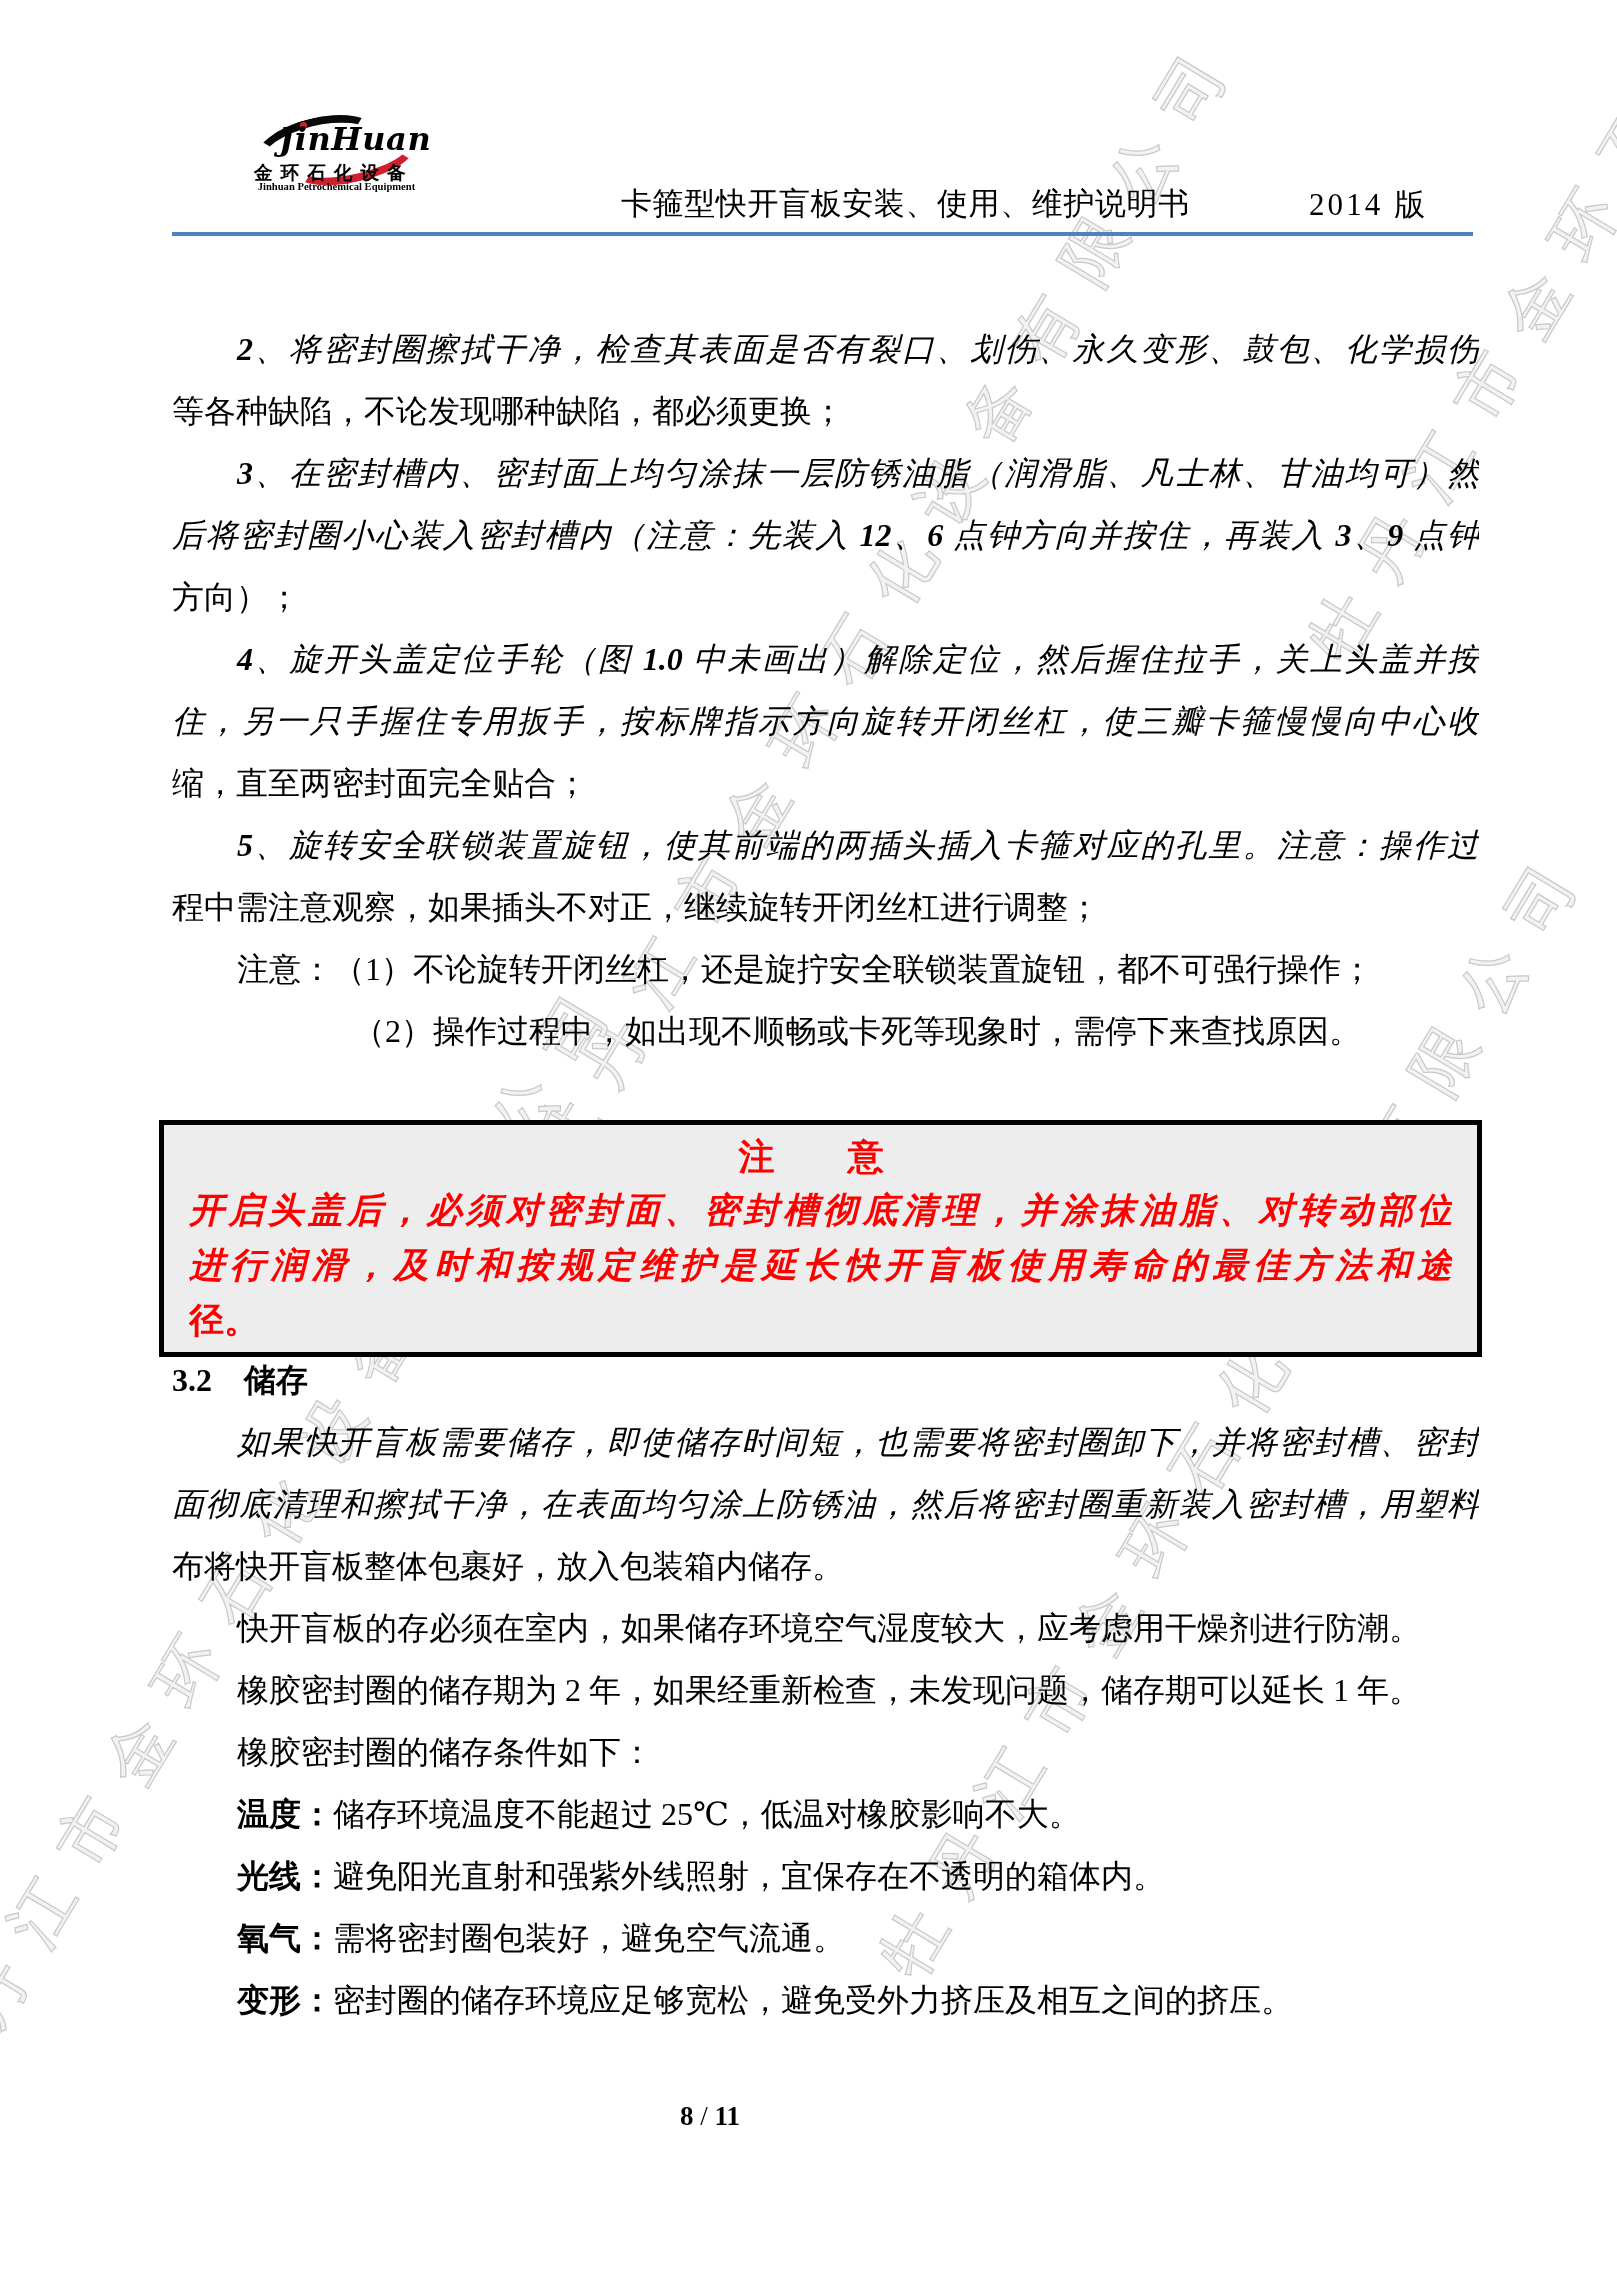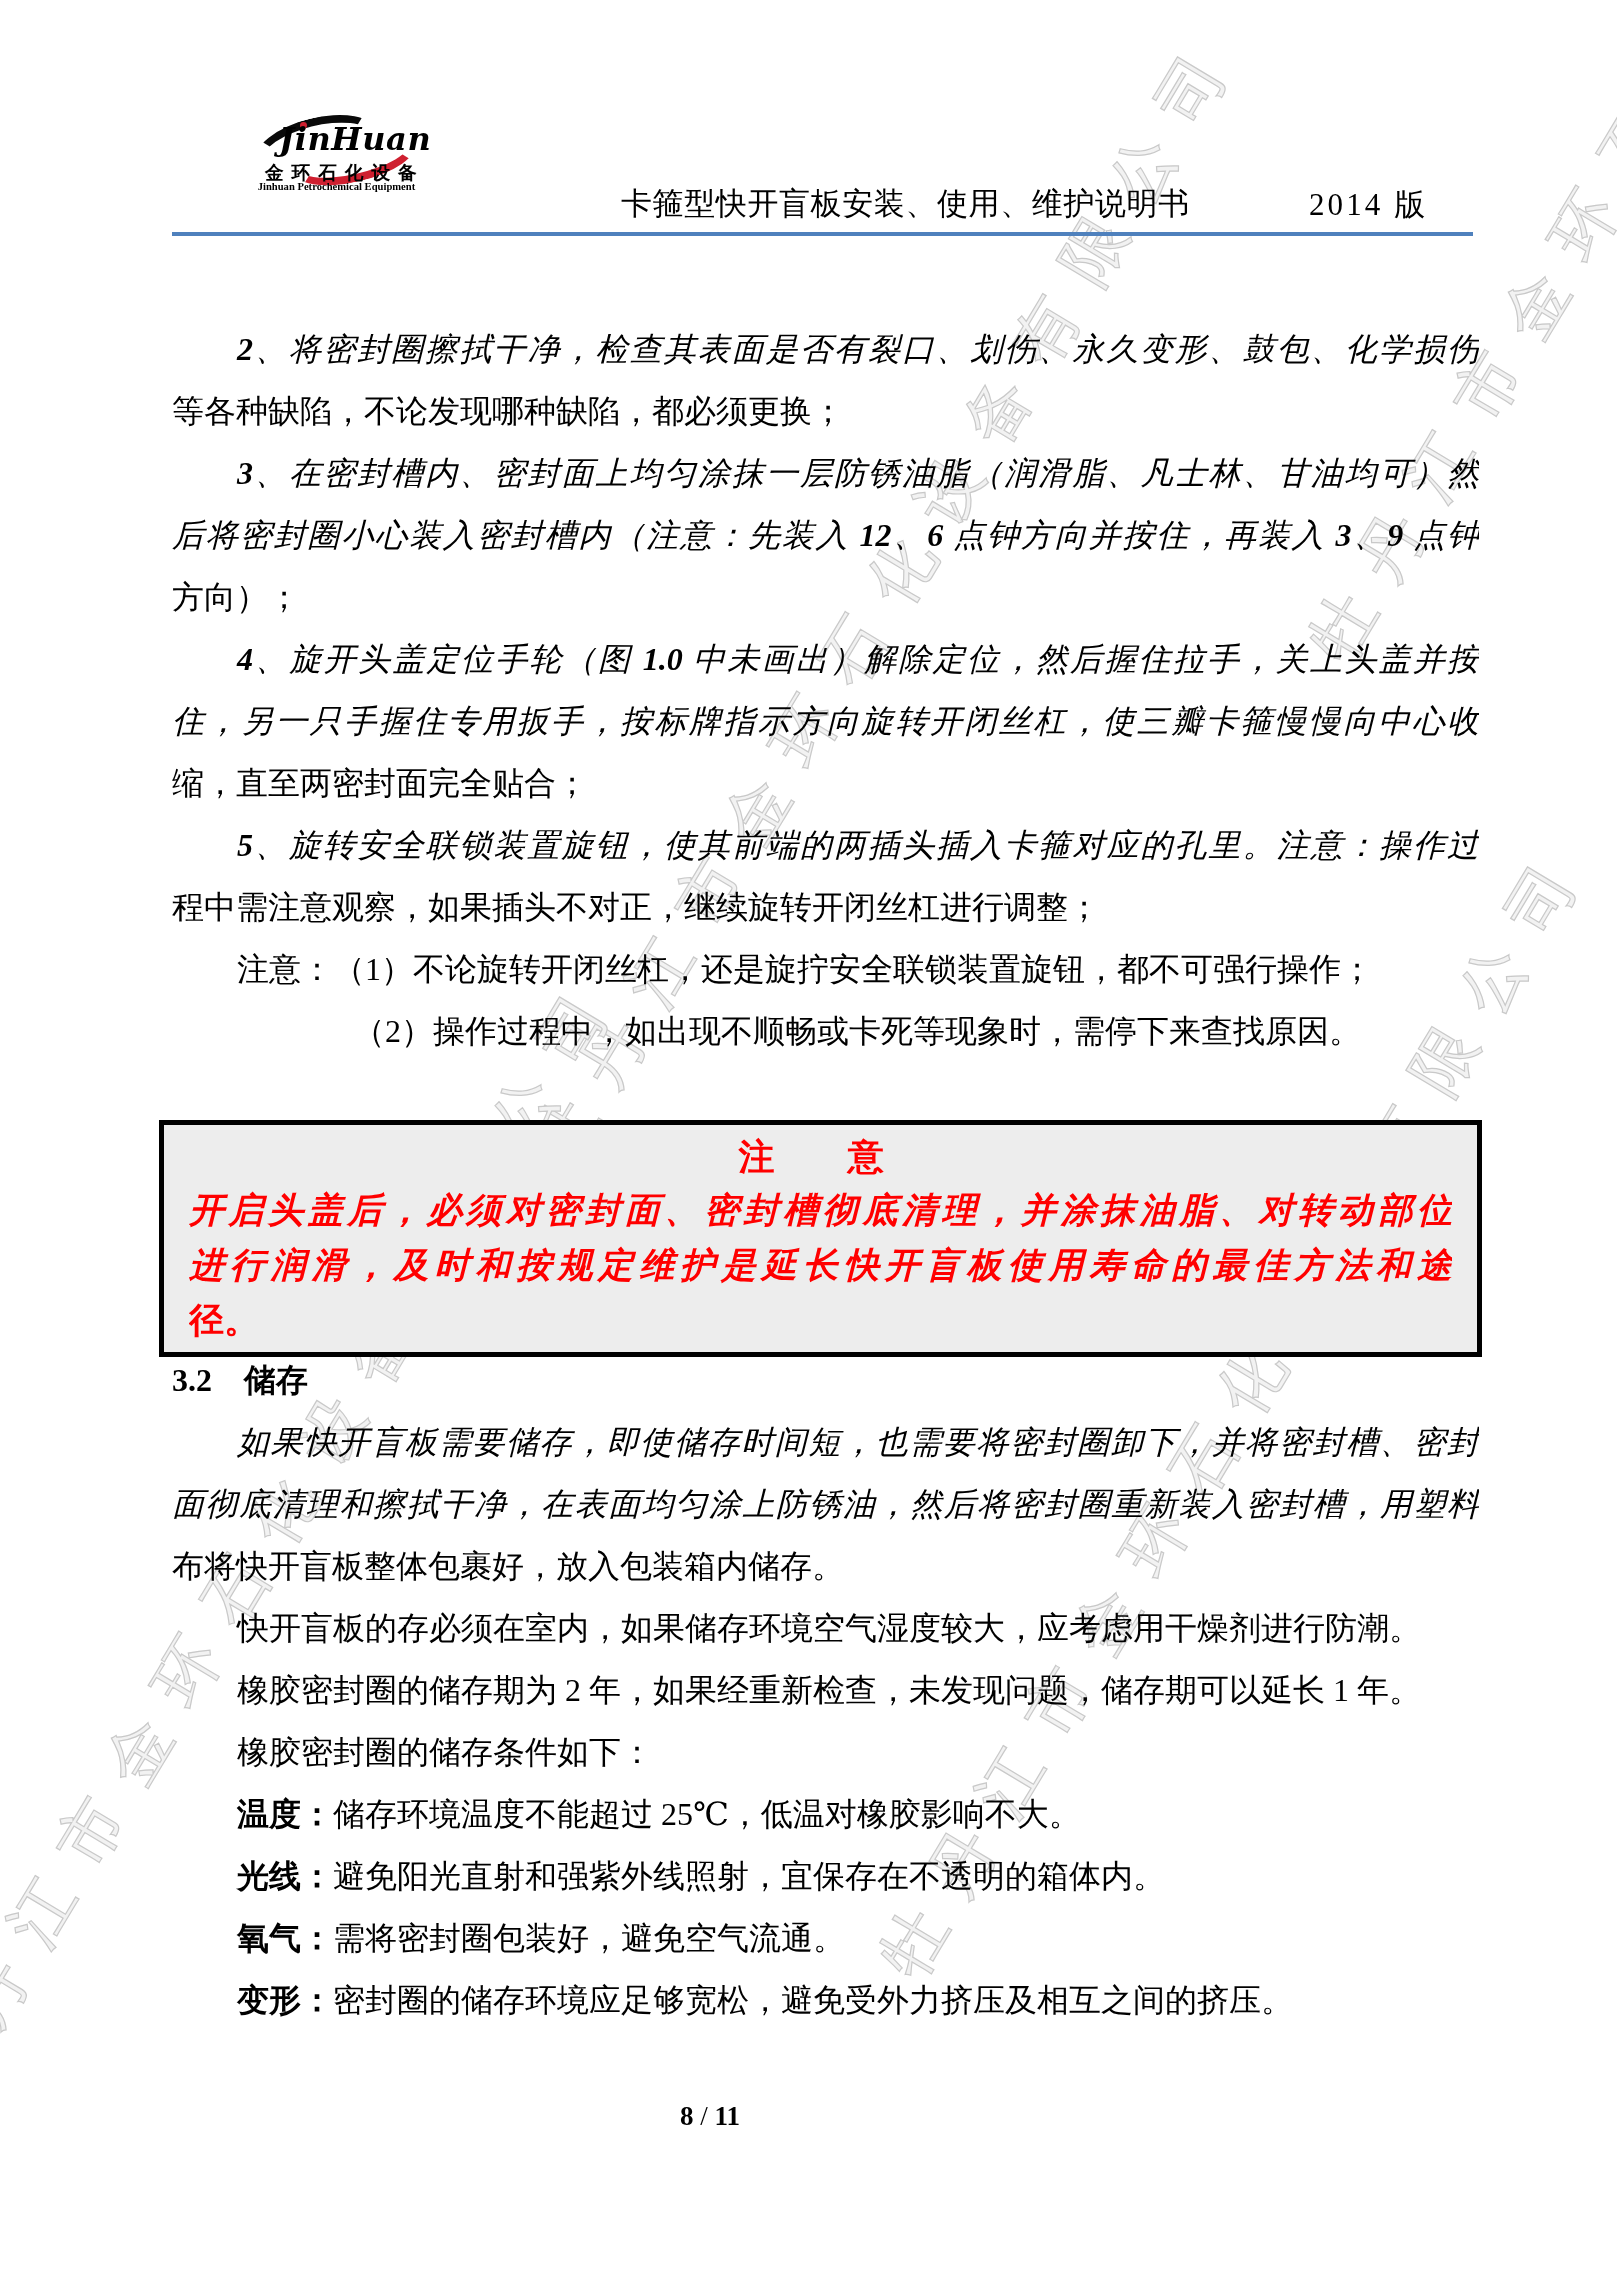--- a/index.html
+++ b/index.html
@@ -16,21 +16,21 @@
   .swoosh-black{position:absolute;left:0px;top:2.5px;width:109px;height:41px;
       border:8.7px solid transparent;border-top:8.7px solid #0a0a0a;border-radius:50%;
       transform:rotate(-14deg);}
   .swoosh-red{position:absolute;left:35px;top:15px;width:113px;height:36px;
       border:8px solid transparent;border-bottom:8px solid #cf2030;border-radius:50%;
       transform:rotate(-13deg);}
   .logo-script{position:absolute;left:25px;top:5px;font-style:italic;font-weight:bold;
       font-size:32px;font-family:"DejaVu Serif",serif;letter-spacing:0.6px;}
   .logo-dot{position:absolute;left:46px;top:7.4px;width:6.8px;height:6.8px;border-radius:50%;
       background:#cf2030;}
-  .logo-cn{position:absolute;left:11px;top:45px;font-size:18.6px;font-weight:bold;letter-spacing:8px;white-space:nowrap;text-align:right;}
+  .logo-cn{position:absolute;left:0;top:45px;font-size:18.6px;font-weight:bold;letter-spacing:8px;white-space:nowrap;text-align:right;}
   .logo-en{position:absolute;left:3.7px;top:66px;font-size:10.6px;font-weight:bold;white-space:nowrap;}
 
   .header-title{position:absolute;left:621px;top:183px;font-size:31px;letter-spacing:0.6px;white-space:nowrap;}
   .header-version{position:absolute;left:1309px;top:184px;font-size:31px;letter-spacing:3.1px;white-space:nowrap;}
   .header-rule{position:absolute;left:172px;top:232px;width:1301px;height:4.3px;background:#4f81bd;}
 
   
   .flow{position:absolute;left:172px;width:1307px;}
   #flow1{top:318px;}
   #flow2{top:1349px;}

